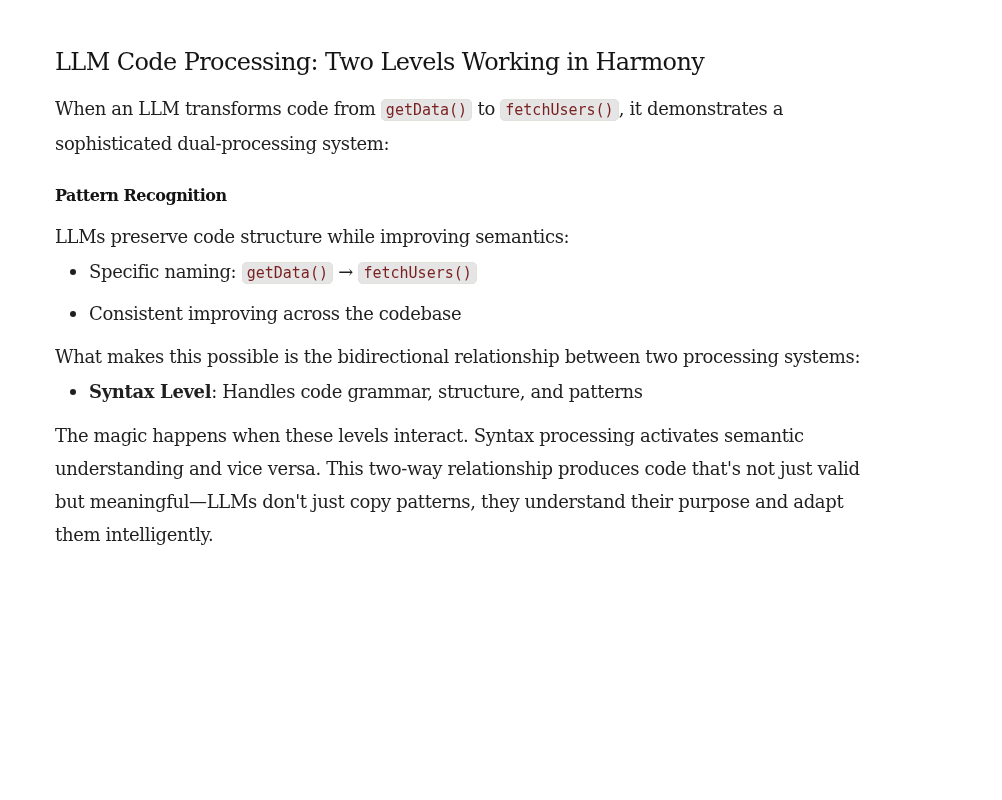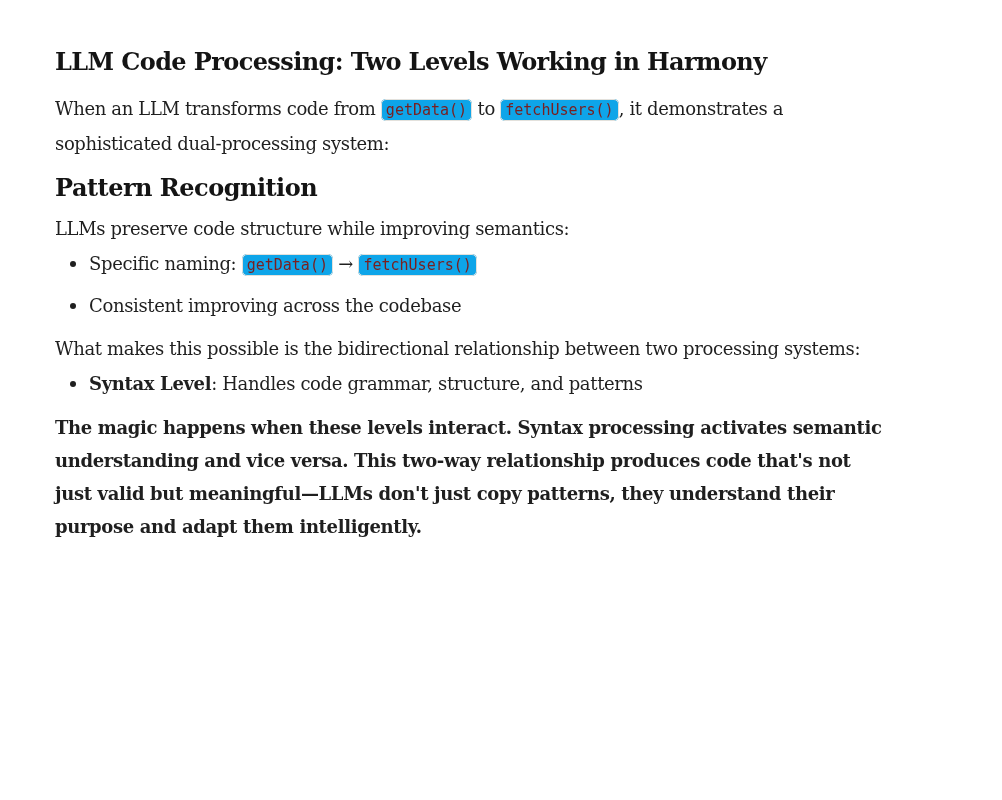--- a/index.html
+++ b/index.html
@@ -16,32 +16,32 @@
     }
     .doc {
       position: absolute;
       left: 55px;
       top: 40px;
       width: 830px;
     }
     h1 {
       font-family: "DejaVu Serif", serif;
       font-size: 24px;
-      font-weight: 700;
+      font-weight: 400;
       letter-spacing: -0.6px;
       margin: 6px 0 14px 0;
       line-height: 32px;
       color: #141414;
     }
     h2 {
       font-family: "DejaVu Serif", serif;
-      font-size: 24px;
+      font-size: 16px;
       font-weight: 700;
       letter-spacing: -0.5px;
-      margin: 14px 0 10px 0;
+      margin: 22px 0 10px 0;
       line-height: 28px;
       color: #141414;
     }
     p {
       font-size: 18px;
       letter-spacing: -0.35px;
       line-height: 33px;
       margin: 0;
     }
     ul {
@@ -64,27 +64,27 @@
       width: 6px;
       height: 6px;
       border-radius: 50%;
       background: #1f1f1f;
     }
     code {
       font-family: "DejaVu Sans Mono", "Liberation Mono", monospace;
       font-size: 15px;
       letter-spacing: 0;
       color: #7a1f1f;
-      background: #0ea5e9;
+      background: #e5e5e5;
       border: 1px solid #e3e1dc;
       border-radius: 5px;
       padding: 1px 4px;
     }
     strong { font-weight: 700; }
-    .para-final { margin-top: 12px; font-weight: bold; }
+    .para-final { margin-top: 12px; }
   </style>
 </head>
 <body>
 
 <div class="doc">
   <h1>LLM Code Processing: Two Levels Working in Harmony</h1>
 
   <p><span>When an LLM transforms code from </span><code>getData()</code><span> to </span><code>fetchUsers()</code><span>, it demonstrates a sophisticated dual-processing system:</span></p>
 
   <h2>Pattern Recognition</h2>

